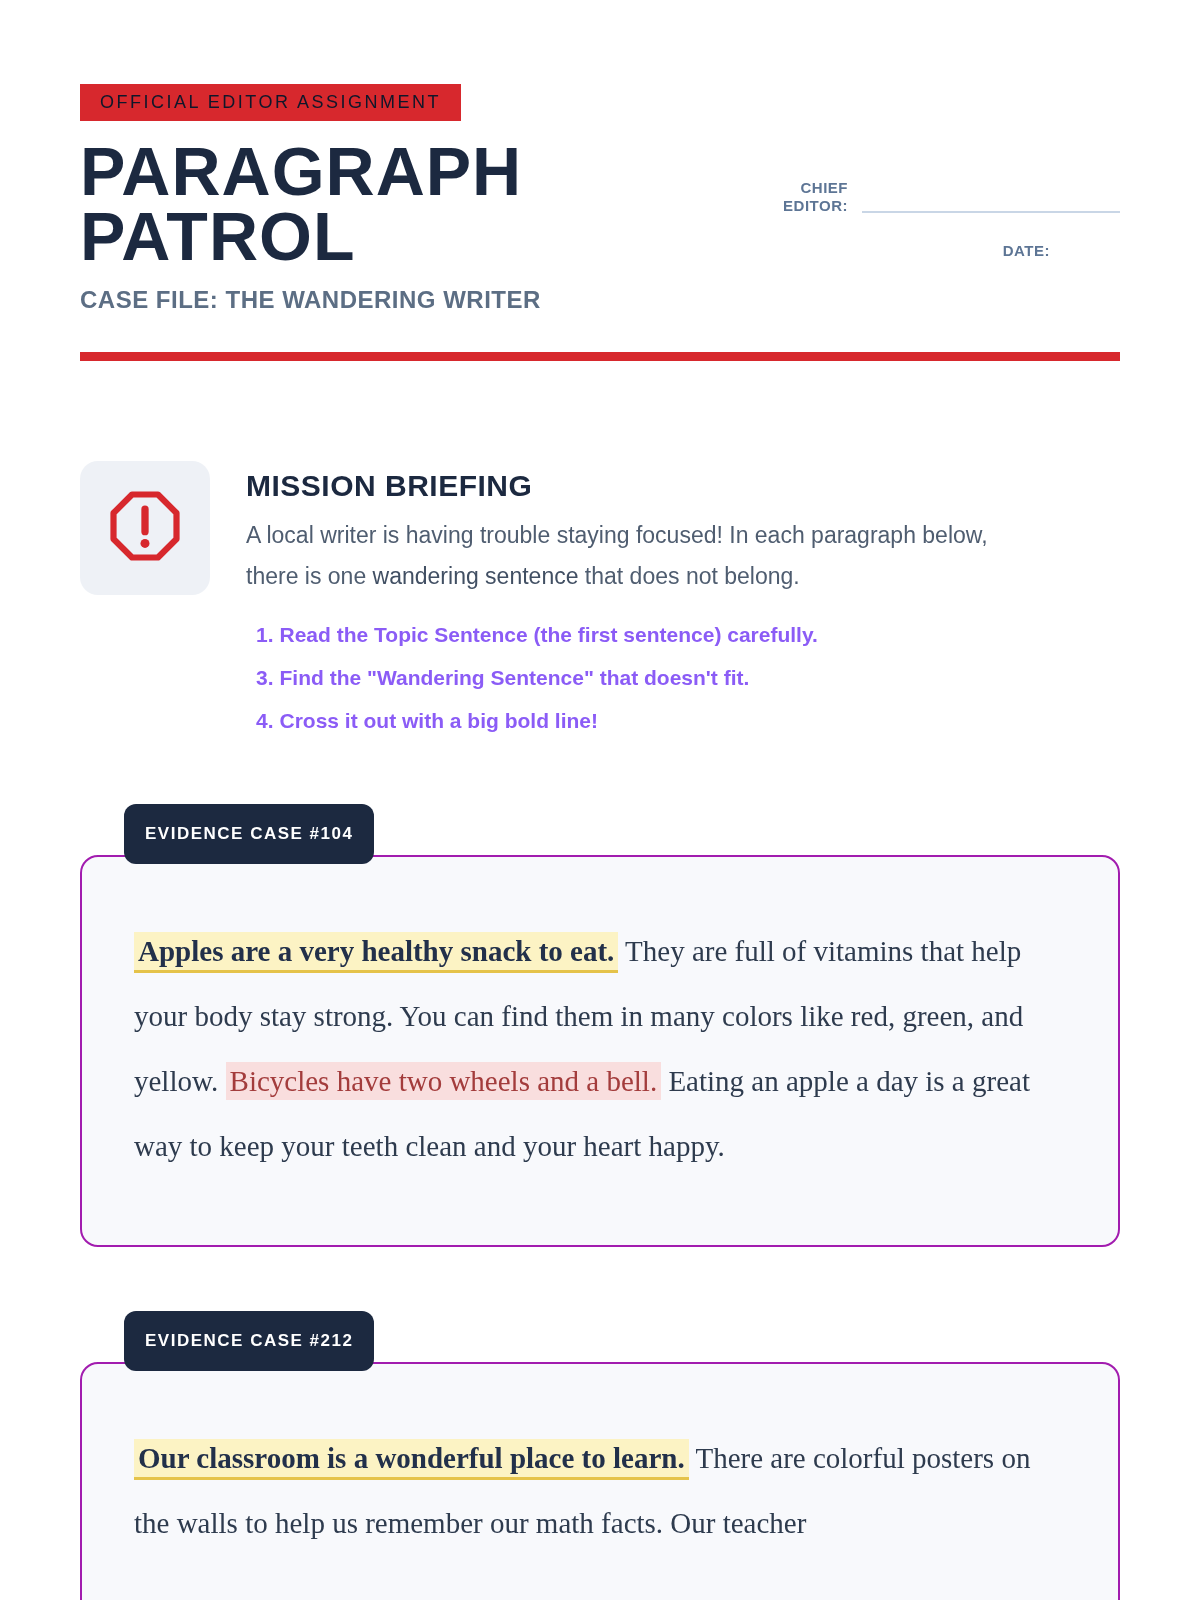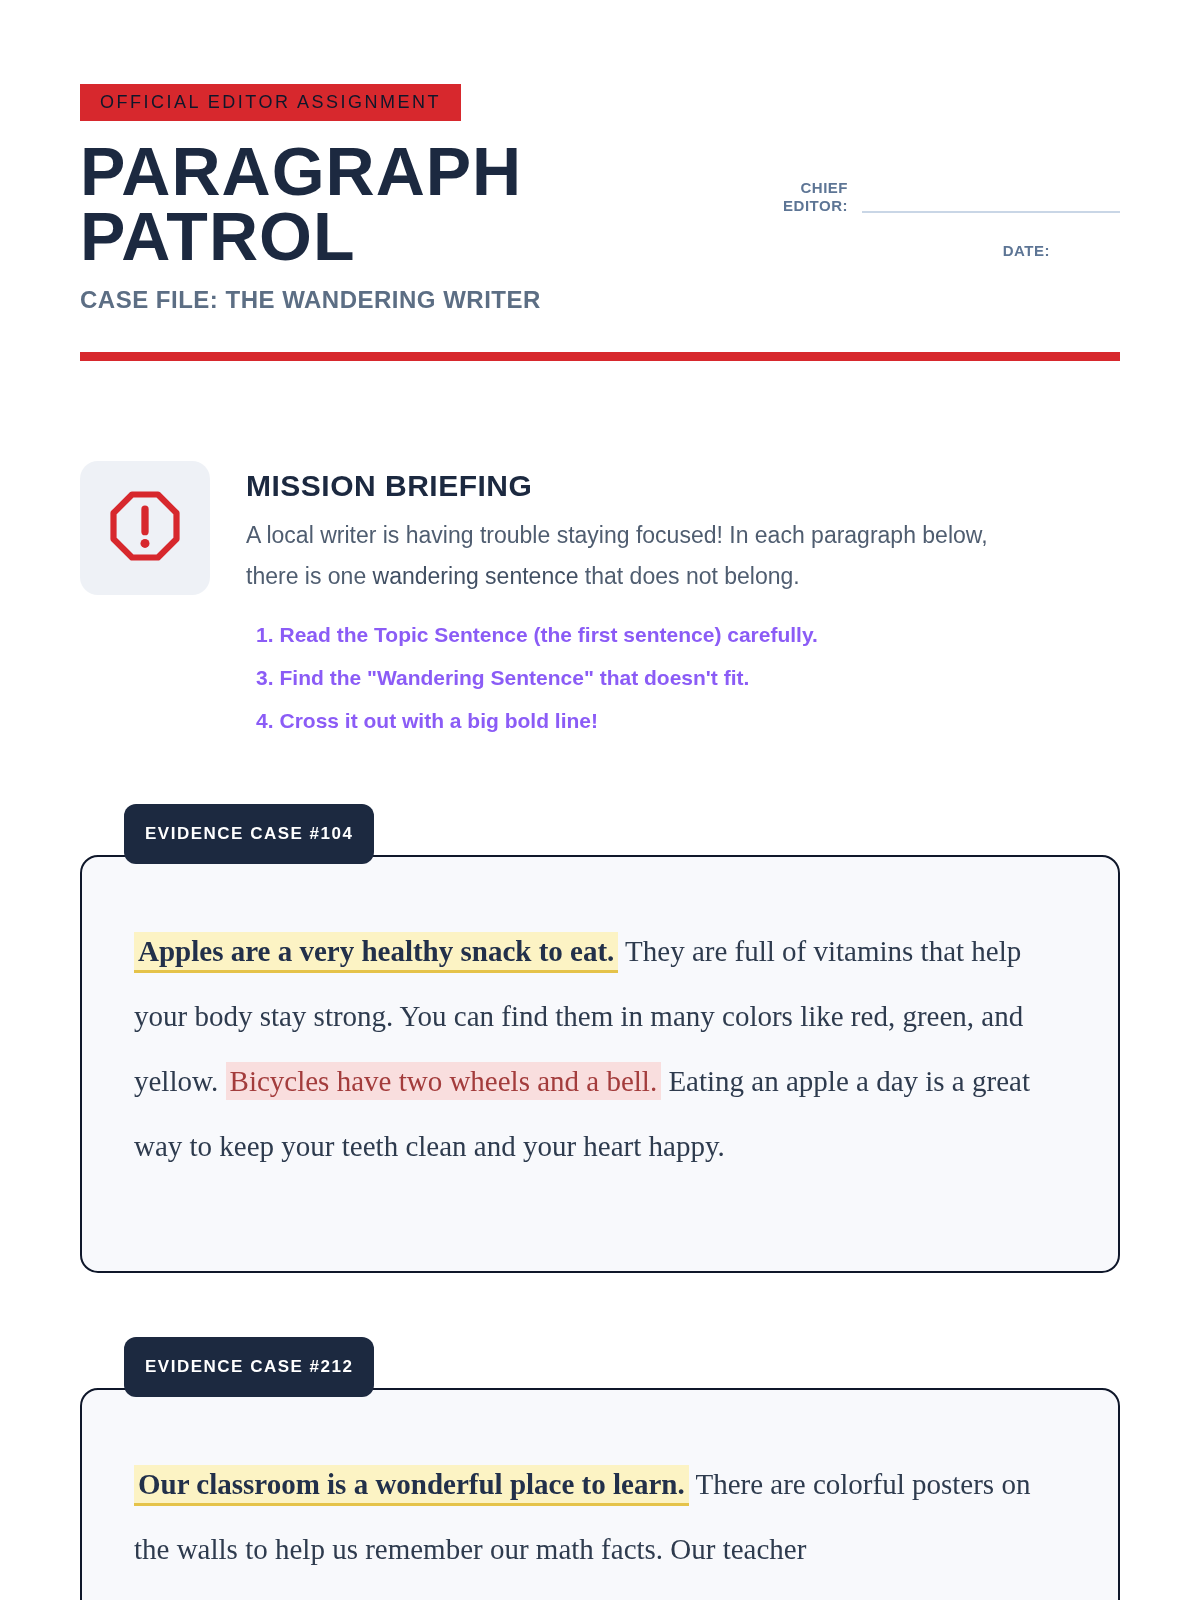--- a/index.html
+++ b/index.html
@@ -140,23 +140,23 @@
     background: var(--navy, #1c2940);
     color: #ffffff;
     font-size: 17px;
     font-weight: 700;
     letter-spacing: 1.5px;
     padding: 20px 21px;
     border-radius: 12px;
   }
   .case-card {
     background: #f8f9fc;
-    border: 2px solid #0f172a;
+    border: 2px solid #a21caf;
     border-radius: 18px;
-    padding: 62px 52px 92px;
+    padding: 62px 52px 66px;
   }
   .case-paragraph {
     font-family: "Liberation Serif", serif;
     font-size: 29px;
     line-height: 2.24;
     color: #2e3b4e;
   }
   .topic-sentence {
     font-weight: 700;
     background: var(--highlight-yellow, #fcf3c4);

